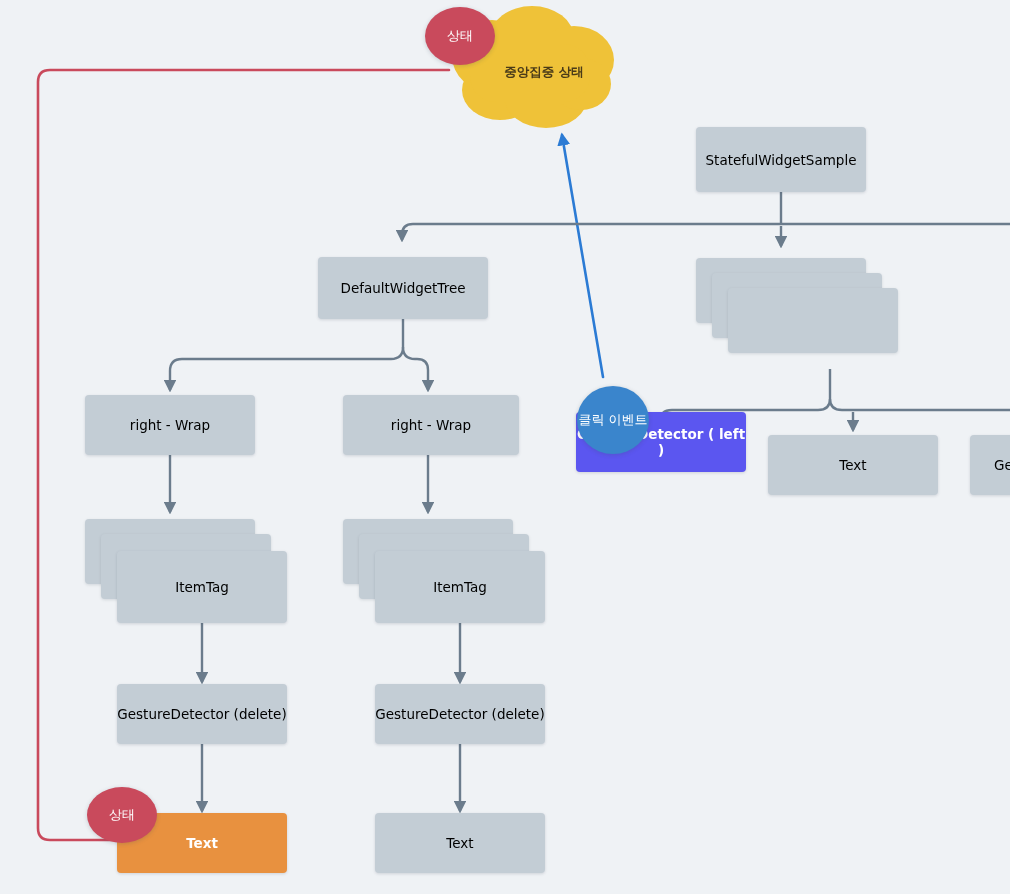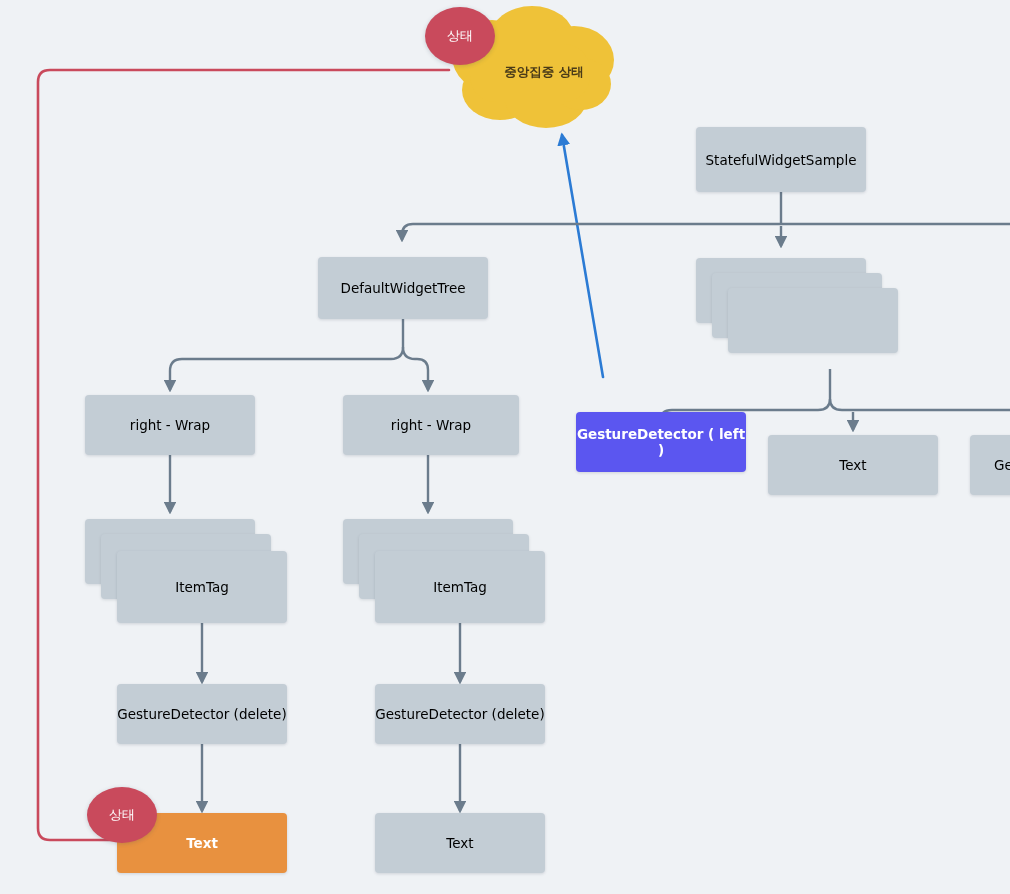--- a/index.html
+++ b/index.html
@@ -177,20 +177,23 @@
   </div>
 
   <div class="node node-gray" style="left:343px; top:395px; width:176px; height:60px;">
     <span>right - Wrap</span>
   </div>
 
   <div class="node node-purple" style="left:576px; top:412px; width:170px; height:60px;">
     <span>GestureDetector ( left )</span>
   </div>
 
+  <div class="bubble bubble-blue" style="left:577px; top:386px; width:72px; height:68px;">
+    <span>클릭 이벤트</span>
+  </div>
 
   <div class="node node-gray" style="left:768px; top:435px; width:170px; height:60px;">
     <span>Text</span>
   </div>
 
   <div class="node node-gray" style="left:970px; top:435px; width:170px; height:60px; justify-content:flex-start; padding-left:24px;">
     <span>Ges</span>
   </div>
 
   <div class="stack-ghost" style="left:85px; top:519px; width:170px; height:65px;"></div>

